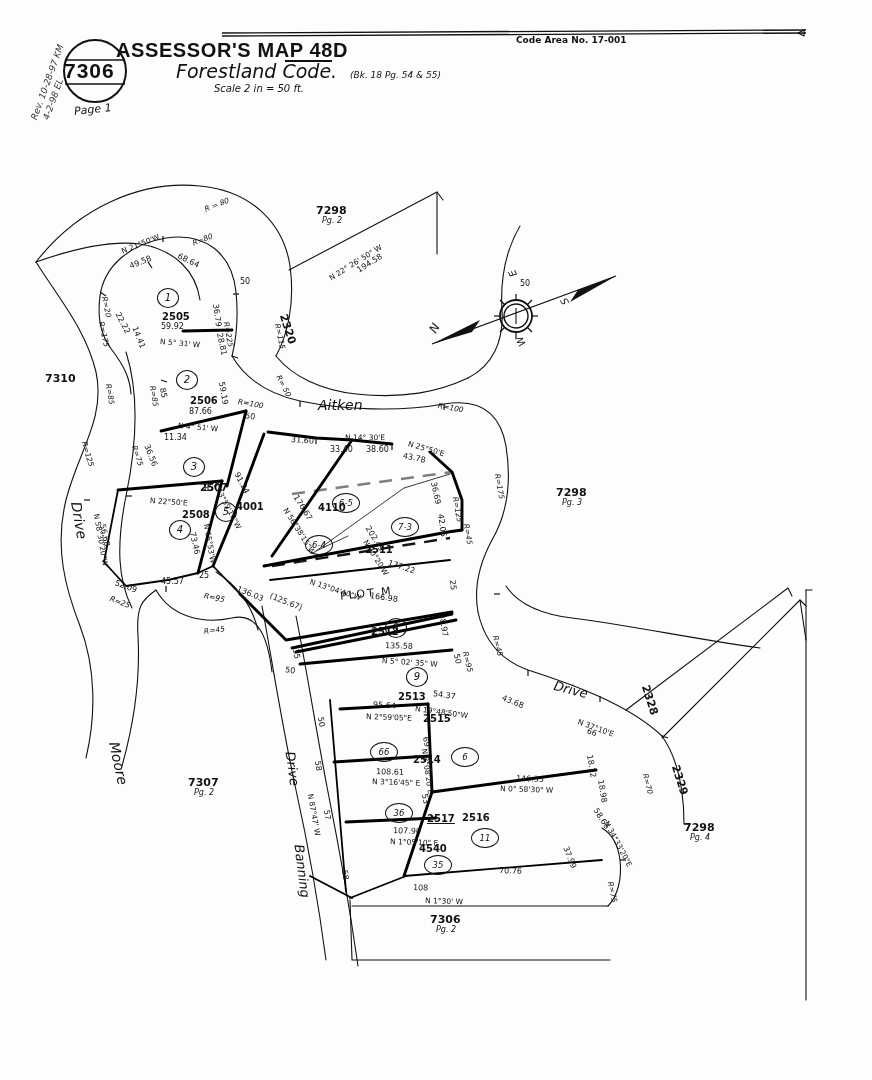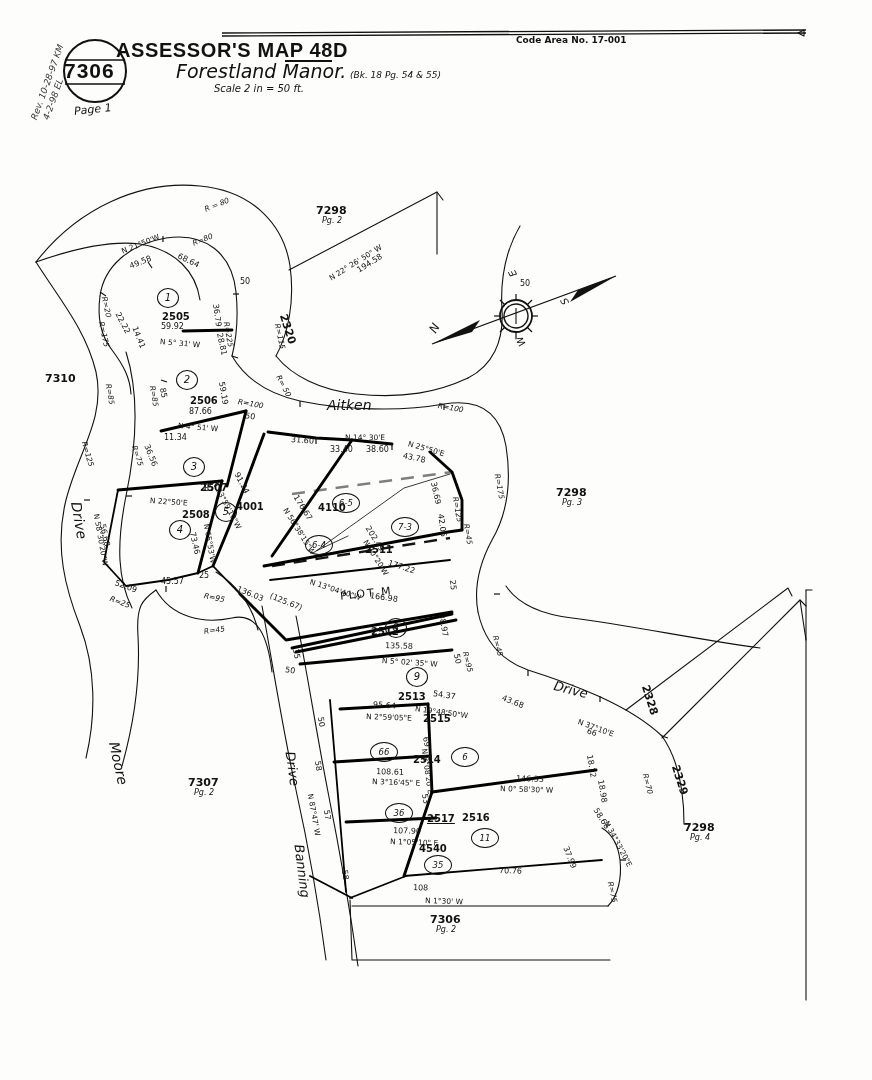--- a/index.html
+++ b/index.html
@@ -199,21 +199,21 @@
       <line x1="9" y1="22" x2="69" y2="22" stroke="#111" stroke-width="1.6"></line>
       <line x1="9" y1="46" x2="69" y2="46" stroke="#111" stroke-width="1.6"></line>
     </svg>
   </div>
   <div class="t blk" style="left:64px;top:60px;font-size:21px;letter-spacing:1px;">7306</div>
   <div class="t pg" style="left:74px;top:104px;font-size:11px;transform:rotate(-6deg);">Page 1</div>
 
   <div class="t blk" style="left:116px;top:40px;font-size:20px;letter-spacing:.6px;">ASSESSOR'S MAP 48D</div>
   <div style="position:absolute;left:285px;top:60px;width:47px;height:2px;background:#111;"></div>
 
-  <div class="t hand" style="left:176px;top:62px;font-size:19px;">Forestland Manor.</div>
+  <div class="t hand" style="left:176px;top:62px;font-size:19px;">Forestland Code.</div>
   <div class="t hand" style="left:350px;top:71px;font-size:9px;">(Bk. 18 Pg. 54 &amp; 55)</div>
   <div class="t hand" style="left:214px;top:84px;font-size:10px;">Scale 2 in = 50 ft.</div>
   <div class="t" style="left:508px;top:36px;font-size:9px;font-weight:bold;font-family:'DejaVu Sans',sans-serif;margin-left:8px;">Code Area No. 17-001</div>
 
   <div class="t hand faint" style="left:30px;top:118px;font-size:9px;transform:rotate(-70deg);transform-origin:left top;">Rev. 10-28-97 KM</div>
   <div class="t hand faint" style="left:42px;top:118px;font-size:9px;transform:rotate(-70deg);transform-origin:left top;">4-2-98 EL</div>
 
   <div style="position:absolute;left:424px;top:258px;width:200px;height:110px;">
     <svg viewBox="0 0 200 110" width="200" height="110">
       <line x1="8" y1="86" x2="192" y2="18" stroke="#111" stroke-width="1.3"></line>
@@ -246,21 +246,21 @@
       <div class="t pg" style="left: 562px; top: 499px;">Pg. 3</div>
       <div class="t mapno" style="left: 684px; top: 822px;">7298</div>
       <div class="t pg" style="left: 690px; top: 834px;">Pg. 4</div>
       <div class="t mapno" style="left: 45px; top: 373px;">7310</div>
       <div class="t mapno" style="left: 188px; top: 777px;">7307</div>
       <div class="t pg" style="left: 194px; top: 789px;">Pg. 2</div>
       <div class="t mapno" style="left: 430px; top: 914px;">7306</div>
       <div class="t pg" style="left: 436px; top: 926px;">Pg. 2</div>
     </div>
   <div id="layer-streets">
-      <div class="t road" style="left: 327px; top: 398px; font-size: 14px;">Aitken</div>
+      <div class="t road" style="left: 318px; top: 398px; font-size: 14px;">Aitken</div>
       <div class="t road" style="left: 76px; top: 495px; transform: rotate(80deg); transform-origin: left center; font-size: 14px;">Drive</div>
       <div class="t road" style="left: 114px; top: 735px; transform: rotate(78deg); transform-origin: left center; font-size: 14px;">Moore</div>
       <div class="t road" style="left: 290px; top: 745px; transform: rotate(82deg); transform-origin: left center; font-size: 13px;">Drive</div>
       <div class="t road" style="left: 299px; top: 838px; transform: rotate(83deg); transform-origin: left center; font-size: 13px;">Banning</div>
       <div class="t road" style="left: 554px; top: 679px; transform: rotate(14deg); transform-origin: left center; font-size: 13px;">Drive</div>
     </div>
   <div id="layer-parcelnos">
       <div class="t mapno" style="left: 283px; top: 309px; transform: rotate(72deg); transform-origin: left center;">2320</div>
       <div class="t mapno" style="left: 645px; top: 680px; transform: rotate(72deg); transform-origin: left center;">2328</div>
       <div class="t mapno" style="left: 675px; top: 760px; transform: rotate(72deg); transform-origin: left center;">2329</div>

